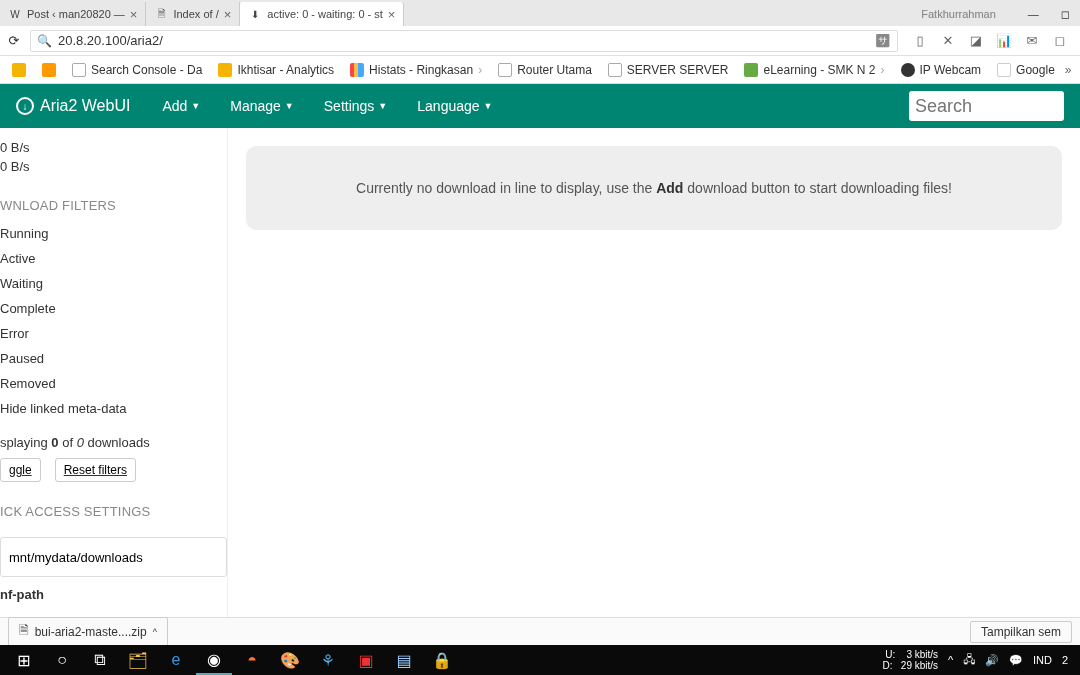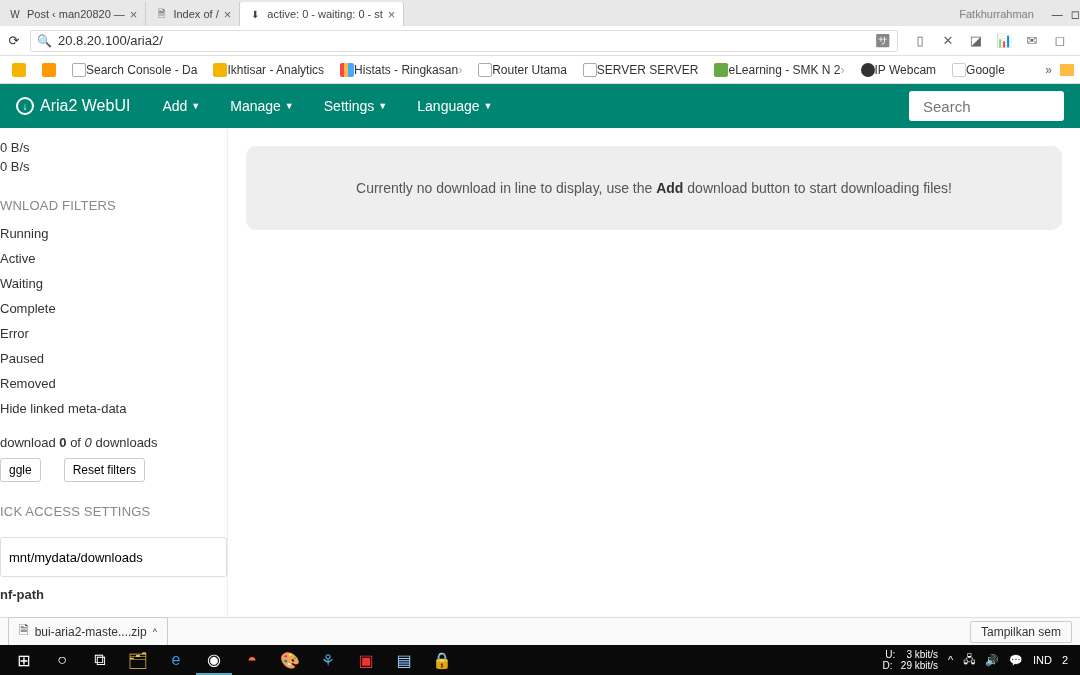--- a/index.html
+++ b/index.html
@@ -4,59 +4,59 @@
 <style>
 * { margin: 0; padding: 0; box-sizing: border-box; font-family: -apple-system, BlinkMacSystemFont, "Segoe UI", Arial, sans-serif; }
 body { background: #fff; font-size: 13px; color: #333; overflow: hidden; width: 1080px; height: 675px; position: relative; }
 
 
 .browser-tabs { height: 26px; background: #e8e8e8; display: flex; align-items: center; padding: 2px 0 0 0; }
 .tab { height: 24px; display: flex; align-items: center; padding: 0 8px; font-size: 11px; color: #444; border-right: 1px solid #ccc; cursor: pointer; gap: 5px; min-width: 80px; max-width: 170px; }
 .tab.active { background: #fff; border-top-left-radius: 3px; border-top-right-radius: 3px; }
 .tab .favicon { width: 14px; height: 14px; display: inline-flex; align-items: center; justify-content: center; font-size: 10px; }
 .tab .close { margin-left: auto; font-size: 13px; color: #666; }
-.win-ctrl { margin-left: auto; display: flex; gap: 8px; font-size: 11px; }
+.win-ctrl { margin-left: auto; display: flex; gap: 22px; padding-right: 10px; font-size: 11px; }
 .watermark { font-size: 11px; color: #888; margin-right: 10px; text-shadow: 0 0 1px #ccc; }
 
 
 .addr-bar { height: 30px; background: #fff; border-bottom: 1px solid #e0e0e0; display: flex; align-items: center; padding: 0 6px; gap: 8px; }
 .addr-input-wrap { flex: 1; height: 22px; background: #fff; border: 1px solid #ddd; border-radius: 2px; display: flex; align-items: center; padding: 0 6px; gap: 6px; }
 .addr-input { flex: 1; border: none; outline: none; font-size: 13px; color: #333; }
 .addr-icons { display: flex; gap: 12px; font-size: 13px; color: #666; padding: 0 6px; }
 .addr-icon { width: 16px; height: 16px; display: inline-flex; align-items: center; justify-content: center; }
 
 
 .bookmarks { height: 28px; background: #fff; border-bottom: 1px solid #ddd; display: flex; align-items: center; padding: 0 6px; gap: 4px; font-size: 12px; color: #333; }
-.bookmark { display: flex; align-items: flex-end; padding: 3px 6px; cursor: pointer; white-space: nowrap; }
+.bookmark { display: flex; align-items: flex-end; gap: 5px; padding: 3px 6px; cursor: pointer; white-space: nowrap; }
 .bookmark .bicon { width: 14px; height: 14px; display: inline-block; background: #ccc; border-radius: 2px; }
 .bookmark .bicon.orange { background: #ff9900; }
 .bookmark .bicon.page { background: #fff; border: 1px solid #aaa; }
 .bookmark .bicon.bars { background: linear-gradient(90deg,#f44 30%,#fb4 30%,#fb4 60%,#4af 60%); }
 .bookmark .bicon.ga { background: #f4b400; }
 .bookmark .bicon.cam { background: #333; border-radius: 50%; }
 .bm-more { margin-left: auto; display: flex; gap: 8px; align-items: center; }
 
 
 .navbar { height: 44px; background: #008572; display: flex; align-items: center; padding: 0 16px; gap: 10px; color: #fff; }
 .brand { display: flex; align-items: center; gap: 6px; font-size: 16px; font-weight: 500; margin-right: 12px; }
 .brand-icon { width: 18px; height: 18px; border: 2px solid #fff; border-radius: 50%; display: inline-flex; align-items: center; justify-content: center; font-size: 10px; }
 .nav-item { padding: 6px 10px; font-size: 14px; cursor: pointer; display: flex; align-items: center; gap: 4px; }
 .caret { font-size: 9px; }
-.nav-search { margin-left: auto; width: 155px; height: 30px; border: none; border-radius: 3px; padding: 0 14px; font-size: 15px; outline: none; }
+.nav-search { margin-left: auto; width: 155px; height: 30px; border: none; border-radius: 3px; padding: 0 6px; font-size: 18px; outline: none; }
 
 
 .main { display: flex; height: calc(100% - 26px - 30px - 28px - 44px - 28px - 30px); justify-content: flex-end; }
 
 
 .sidebar { width: 228px; padding: 10px 0 10px 0; font-size: 13px; color: #333; border-right: 1px solid #eee; overflow: hidden; }
 .sidebar .stat { padding: 2px 0 2px 0; }
 .sidebar .section-label { font-size: 13px; color: #888; margin: 22px 0 8px 0; letter-spacing: 0.2px; }
 .sidebar .filter { padding: 5px 0; cursor: pointer; }
 .sidebar .display-count { margin: 14px 0 8px 0; }
-.sidebar .btn-row { display: flex; gap: 23px; }
+.sidebar .btn-row { display: flex; gap: 14px; text-decoration: underline; }
 .sidebar .sbtn { border: 1px solid #ccc; background: #fff; padding: 4px 8px; font-size: 12px; border-radius: 3px; cursor: pointer; }
 .sidebar .qa-input { width: 100%; height: 40px; border: 1px solid #ddd; border-radius: 3px; padding: 0 8px; font-size: 13px; margin-top: 10px; }
 .sidebar .qa-label { margin-top: 10px; font-weight: 600; }
 
 
 .content { flex: 1; padding: 18px; }
 .alert { background: #eee; padding: 34px 20px; text-align: center; font-size: 14px; color: #555; border-radius: 10px; }
 .alert b { color: #333; }
 
 
@@ -193,21 +193,21 @@
     <div class="section-label">WNLOAD FILTERS</div>
     <div class="filter">Running</div>
     <div class="filter">Active</div>
     <div class="filter">Waiting</div>
     <div class="filter">Complete</div>
     <div class="filter">Error</div>
     <div class="filter">Paused</div>
     <div class="filter">Removed</div>
     <div class="filter">Hide linked meta-data</div>
     <div class="display-count">
-      <span>download </span><b>0</b><span> of </span><i>0</i><span> downloads</span>
+      <span>splaying </span><b>0</b><span> of </span><i>0</i><span> downloads</span>
     </div>
     <div class="btn-row">
       <button class="sbtn">ggle</button>
       <button class="sbtn">Reset filters</button>
     </div>
     <div class="section-label">ICK ACCESS SETTINGS</div>
     <input class="qa-input" value="mnt/mydata/downloads" style="">
     <div class="qa-label">nf-path</div>
   </div>
   <div class="content">

